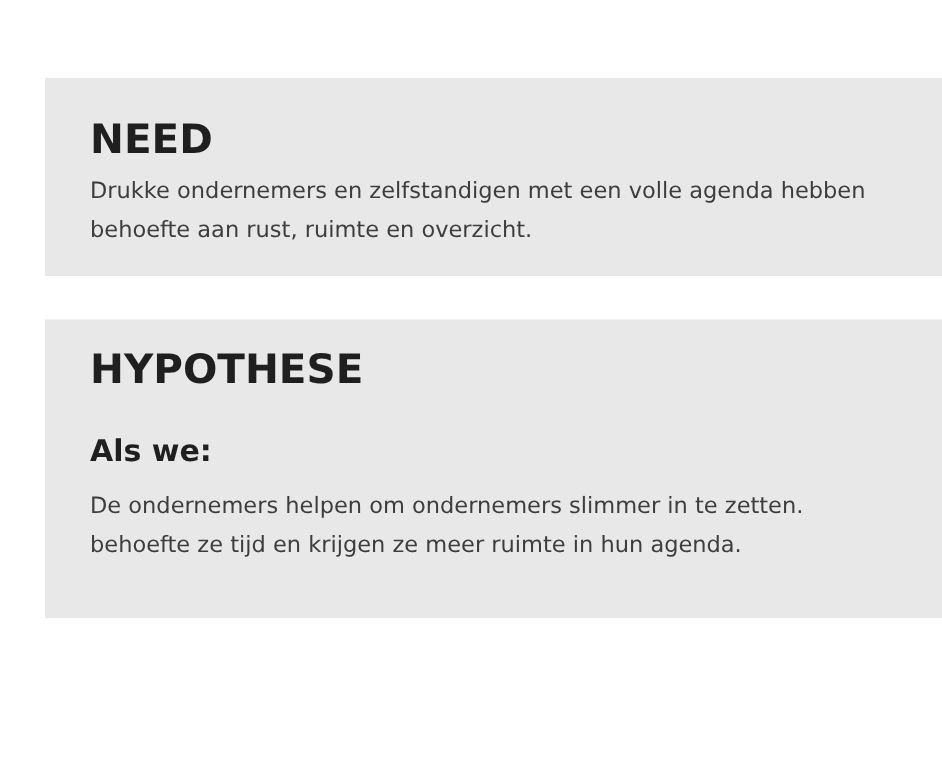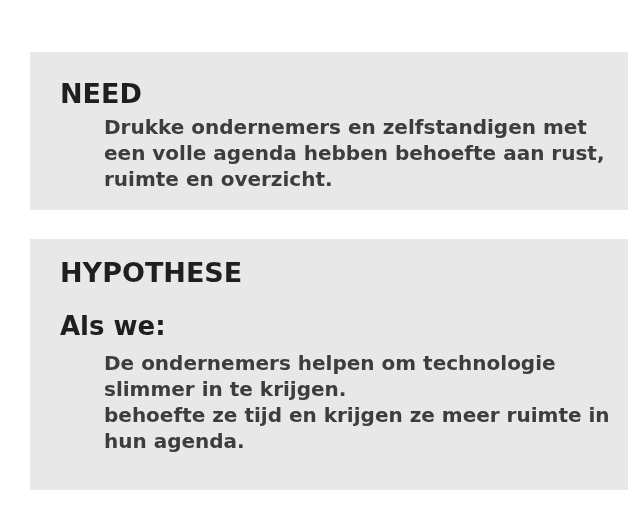--- a/index.html
+++ b/index.html
@@ -28,46 +28,45 @@
   }
   .card-title {
     font-size: 27px;
     line-height: 32px;
     font-weight: 700;
     color: #1f1f1f;
   }
   .card--need .card-title { margin-bottom: 4px; }
   .card--hypothese .card-title { margin-bottom: 0; }
   .sub-title {
-    font-size: 26px;
+    font-size: 20px;
     line-height: 31px;
     font-weight: 700;
     color: #1f1f1f;
     margin: 22px 0 8px 0;
   }
   .body-text {
-    font-size: 20px;
+    font-size: 15px;
     line-height: 26px;
-    font-weight: 700;
+    font-weight: 400;
     color: #3d3d3d;
-    margin-left: 44px;
   }
 </style>
 </head>
 <body>
 
 <div class="page">
 
   <section class="card card--need">
     <h2 class="card-title">NEED</h2>
     <p class="body-text">Drukke ondernemers en zelfstandigen met een volle agenda hebben behoefte aan rust, ruimte en overzicht.</p>
   </section>
 
   <section class="card card--hypothese">
     <h2 class="card-title">HYPOTHESE</h2>
 
     <h3 class="sub-title">Als we:</h3>
-    <p class="body-text">De ondernemers helpen om technologie slimmer in te krijgen.</p>
+    <p class="body-text">De ondernemers helpen om ondernemers slimmer in te zetten.</p>
 
     <p class="body-text">behoefte ze tijd en krijgen ze meer ruimte in hun agenda.</p>
   </section>
 
 </div>
 
 </body></html>

